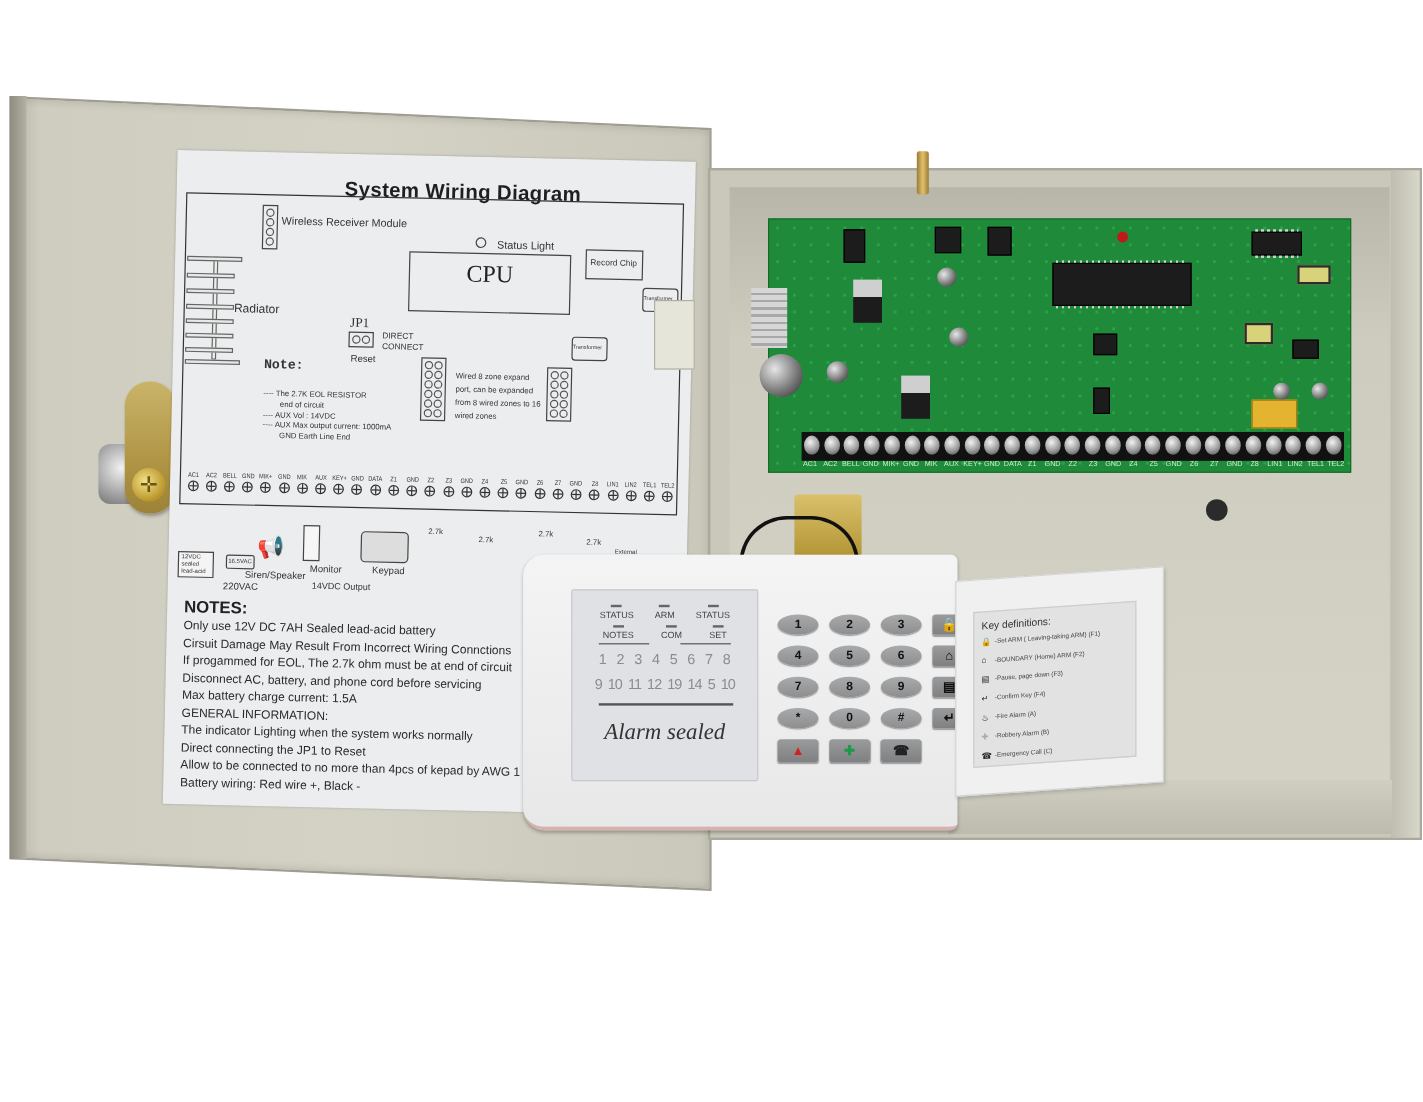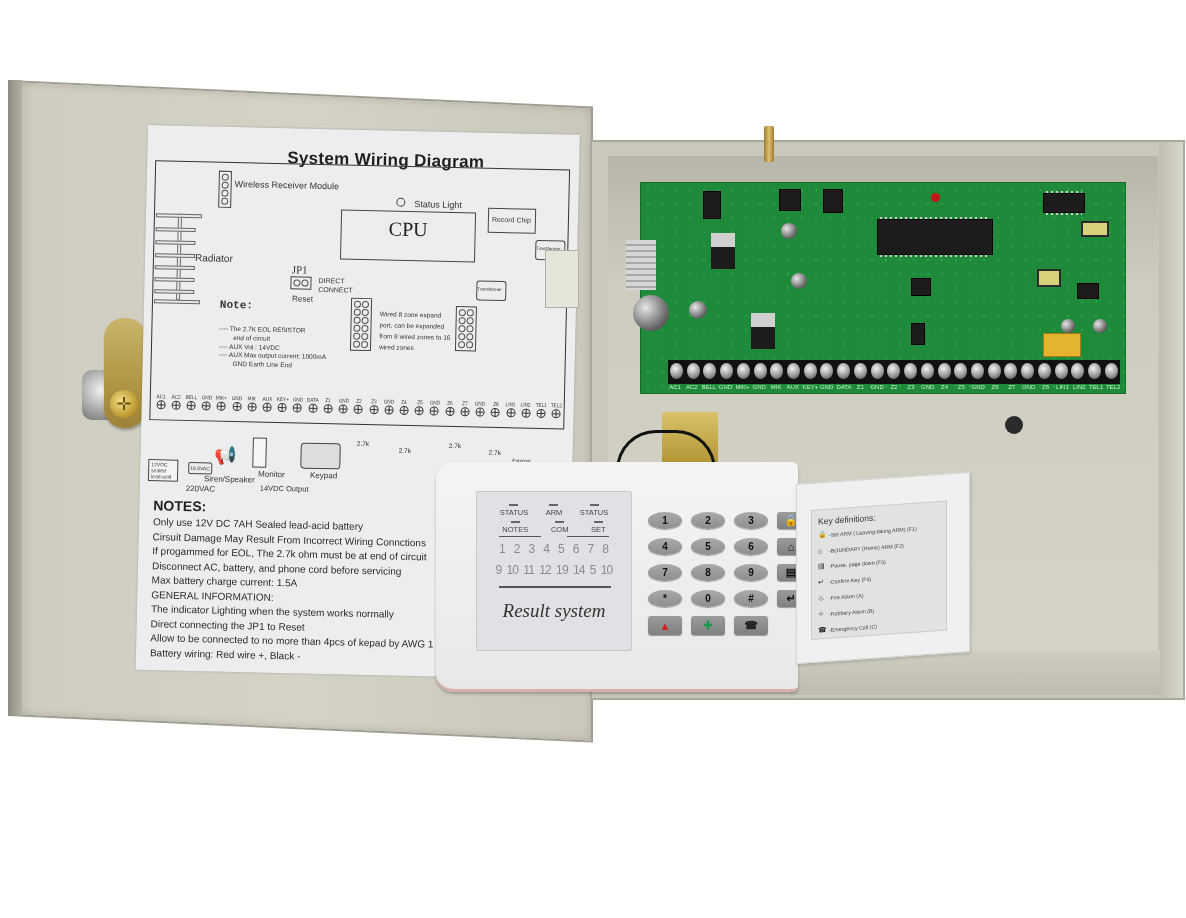--- a/index.html
+++ b/index.html
@@ -518,21 +518,21 @@
     <span>9</span>
       <span>10</span>
     <span>11</span>
       <span>12</span>
     <span>19</span>
       <span>14</span>
     <span>5</span>
       <span>10</span>
   </div>
   <div class="lcd-rule" style="left:22px;top:94px;width:112px;height:2px;"></div>
-  <div class="brand">Result system</div>
+  <div class="brand">Alarm sealed</div>
 </div>
 
 <div class="keys">
   <div class="key">1</div>
   <div class="key">2</div>
   <div class="key">3</div>
   <div class="key fn">
       <span class="sym">🔒</span>
     </div>
   <div class="key">4</div>

